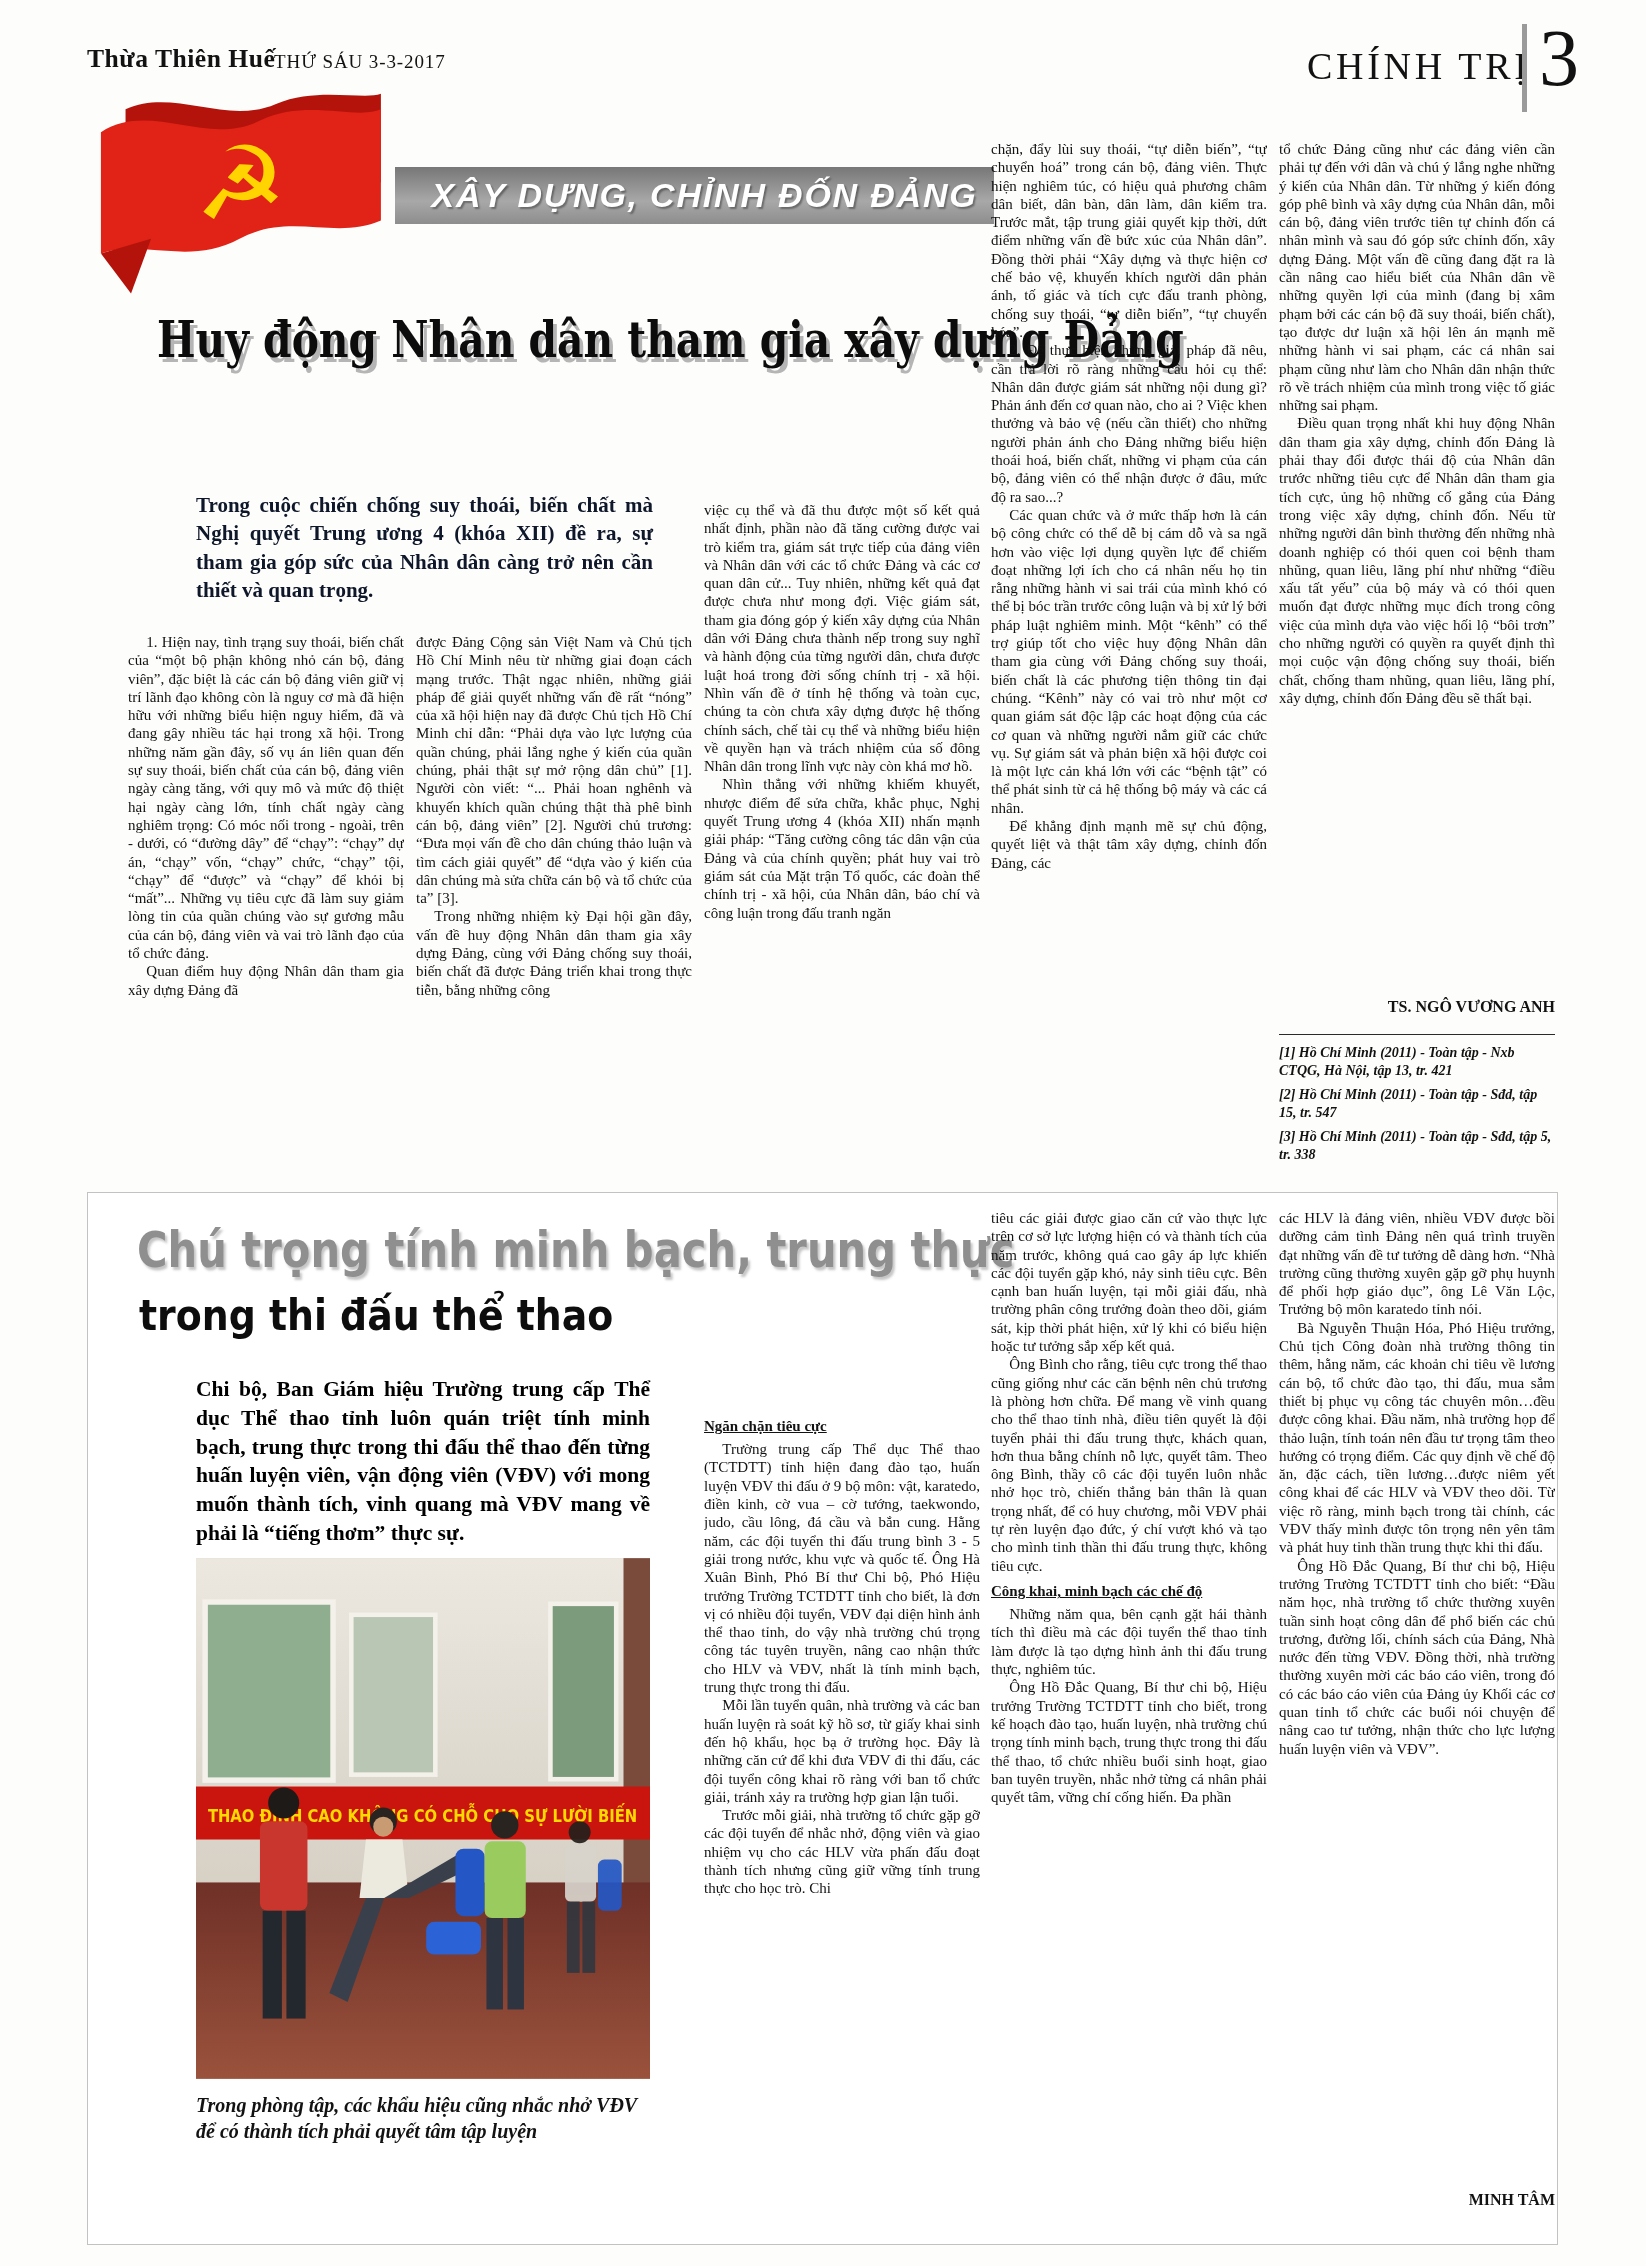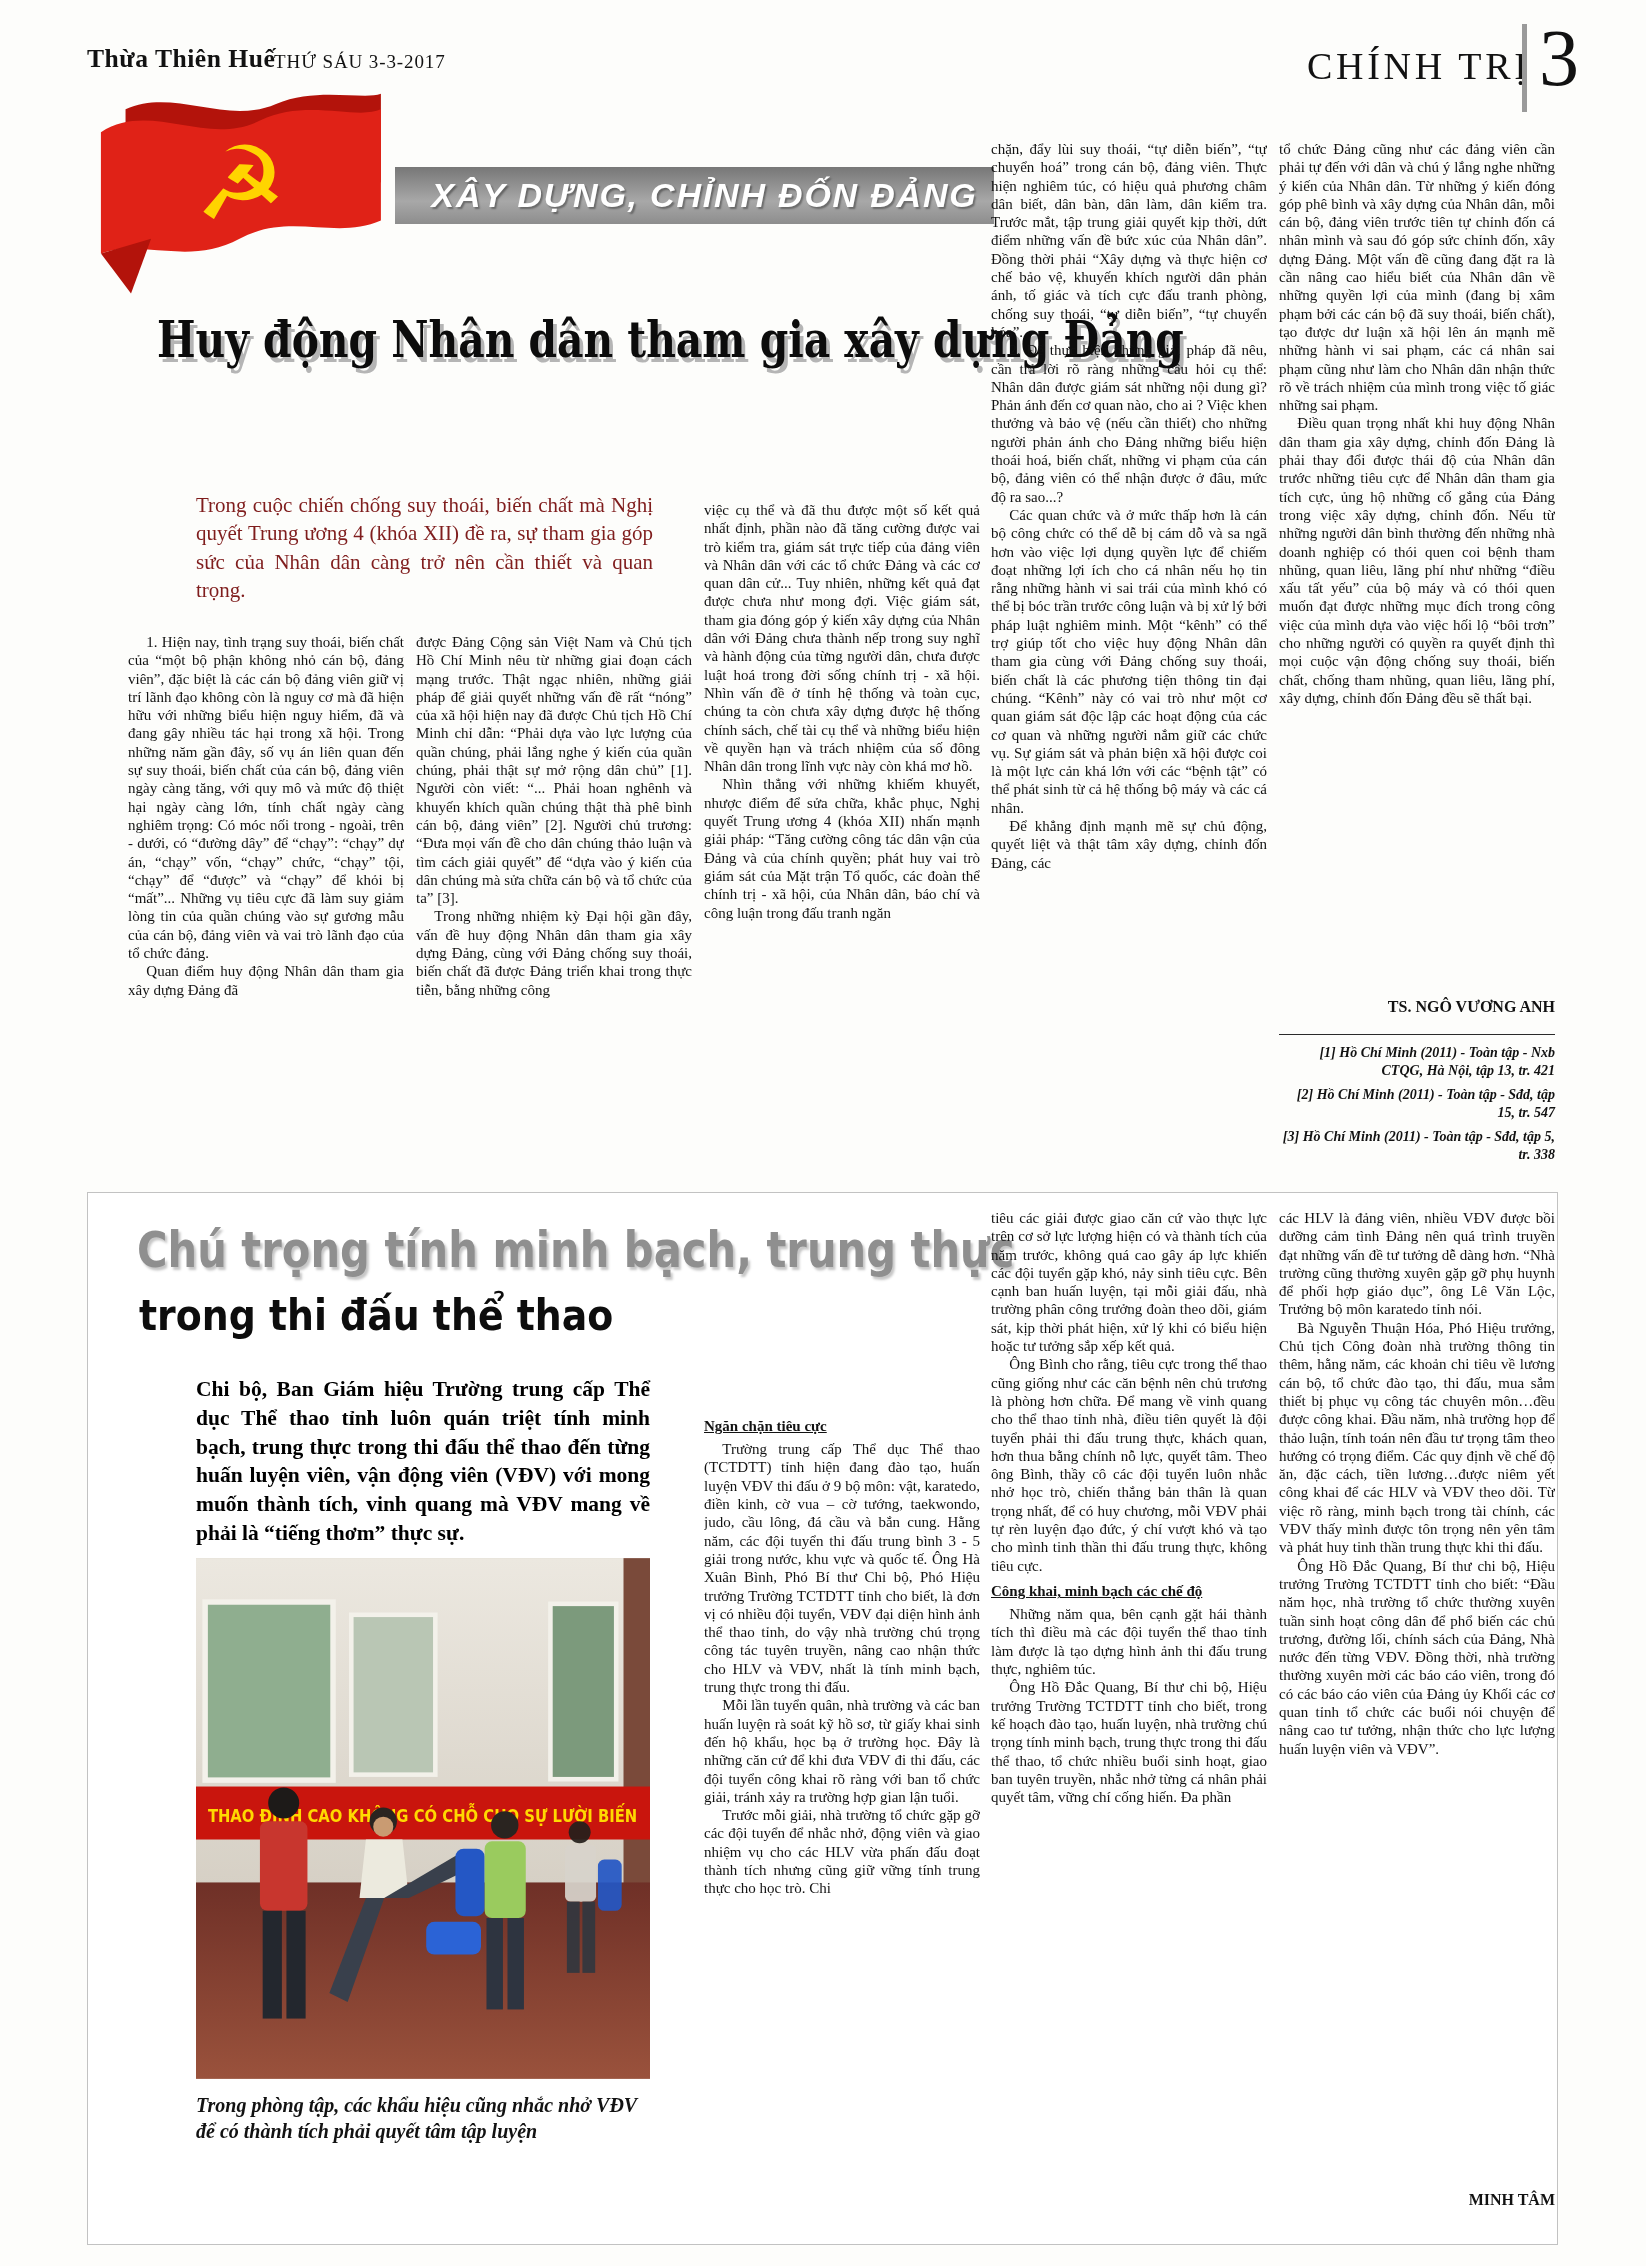--- a/index.html
+++ b/index.html
@@ -22,34 +22,34 @@
     display:flex; align-items:center; justify-content:center;
     text-shadow:1.8px 1.8px 1.8px rgba(0,0,0,.35);
     padding-left:20px;
   }
   .headline1 {
     font-family:"DejaVu Serif", serif; font-weight:bold; font-size:51px;
     white-space:nowrap; transform:scaleX(.8); transform-origin:left top;
     text-shadow:4.6px 4.6px 0 #b5b5b5; color:#0c0c0c;
   }
   .lead1 {
-    font-weight:normal; font-size:21px; line-height:1.35; color:#7f1d1d;
+    font-weight:bold; font-size:21px; line-height:1.35; color:#0f172a;
     text-align:justify;
   }
   .col {
     width:276px; font-size:15px; line-height:18.3px; text-align:justify;
     overflow:hidden;
   }
   .col p { text-indent:18.3px; }
   .nf > p:first-child { text-indent:0; }
   .subhead { font-weight:bold; text-decoration:underline; margin:7.3px 0 4.6px; }
   .byline { font-weight:bold; text-align:right; font-size:16px; width:276px; }
   .footnotes { border-top:1.8px solid #2a2a2a; padding-top:9.1px; width:276px;
                font-style:italic; font-weight:bold; font-size:14px; line-height:17.4px; }
-  .footnotes p { text-indent:0; margin:0 0 7.3px;text-align:right; }
+  .footnotes p { text-indent:0; margin:0 0 7.3px; }
 
   
   .article2-box { border:0.9px solid #c2c2c2; background:#fff; }
   .headline2-top {
     font-family:"DejaVu Sans", sans-serif; font-weight:bold; font-size:49px;
     white-space:nowrap; transform:scaleX(.85); transform-origin:left top;
     color:#8f8f8f; text-shadow:2.7px 2.7px 2.7px #c6c6c6;
   }
   .headline2-bottom {
     font-family:"DejaVu Sans", sans-serif; font-weight:bold; font-size:43px;

